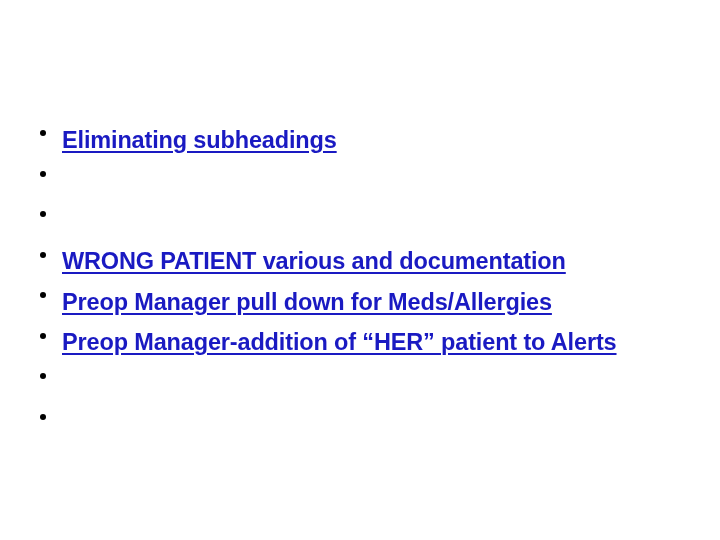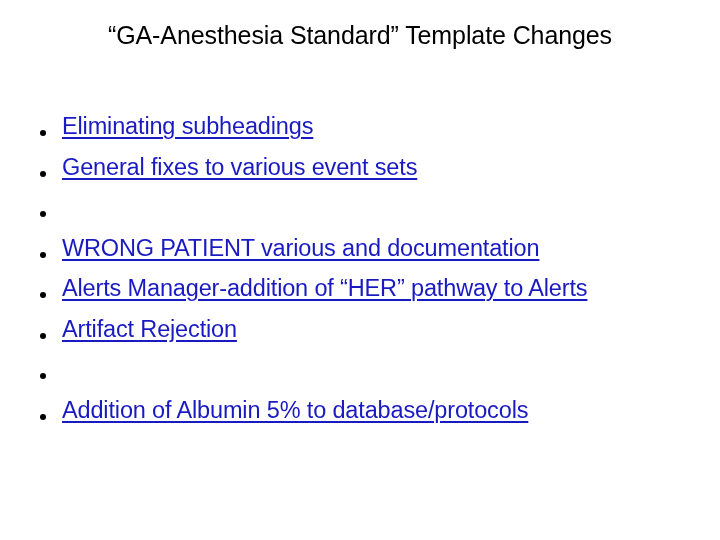--- a/index.html
+++ b/index.html
@@ -40,21 +40,22 @@
     width: 660px;
     list-style: none;
     margin: 0;
     padding: 0;
   }
   .bullet-item {
     position: relative;
     height: 40.5px;
     padding-left: 26px;
     display: flex;
-    align-items: flex-start;
+    align-items: flex-end;
+    font-weight: bold;
   }
   .bullet-marker {
     position: absolute;
     left: 4px;
     top: 50%;
     width: 6px;
     height: 6px;
     margin-top: -3px;
     border-radius: 50%;
     background: #000000;
@@ -68,59 +69,56 @@
     text-underline-offset: 3px;
     letter-spacing: -0.15px;
     white-space: nowrap;
   }
 </style>
 </head>
 <body>
 
 <div class="slide">
 
-  <div class="slide-title">“GA-Anesthesia Standard” Template Changes</div>
 
   <ul class="bullet-list">
 
     <li class="bullet-item">
       <span class="bullet-marker"></span>
       <span class="bullet-text">Eliminating subheadings</span>
     </li>
 
     <li class="bullet-item">
       <span class="bullet-marker"></span>
-      <span class="bullet-text">General fixes to various event sets</span>
     </li>
 
     <li class="bullet-item">
       <span class="bullet-marker"></span>
     </li>
 
     <li class="bullet-item">
       <span class="bullet-marker"></span>
       <span class="bullet-text">WRONG PATIENT various and documentation</span>
     </li>
 
-
     <li class="bullet-item">
       <span class="bullet-marker"></span>
-      <span class="bullet-text">Alerts Manager-addition of “HER” pathway to Alerts</span>
+      <span class="bullet-text">Preop Manager pull down for Meds/Allergies</span>
     </li>
 
     <li class="bullet-item">
       <span class="bullet-marker"></span>
-      <span class="bullet-text">Artifact Rejection</span>
+      <span class="bullet-text">Preop Manager-addition of “HER” patient to Alerts</span>
     </li>
 
     <li class="bullet-item">
       <span class="bullet-marker"></span>
     </li>
 
     <li class="bullet-item">
       <span class="bullet-marker"></span>
-      <span class="bullet-text">Addition of Albumin 5% to database/protocols</span>
     </li>
+
 
 
   </ul>
 
 </div>
 
 </body></html>

